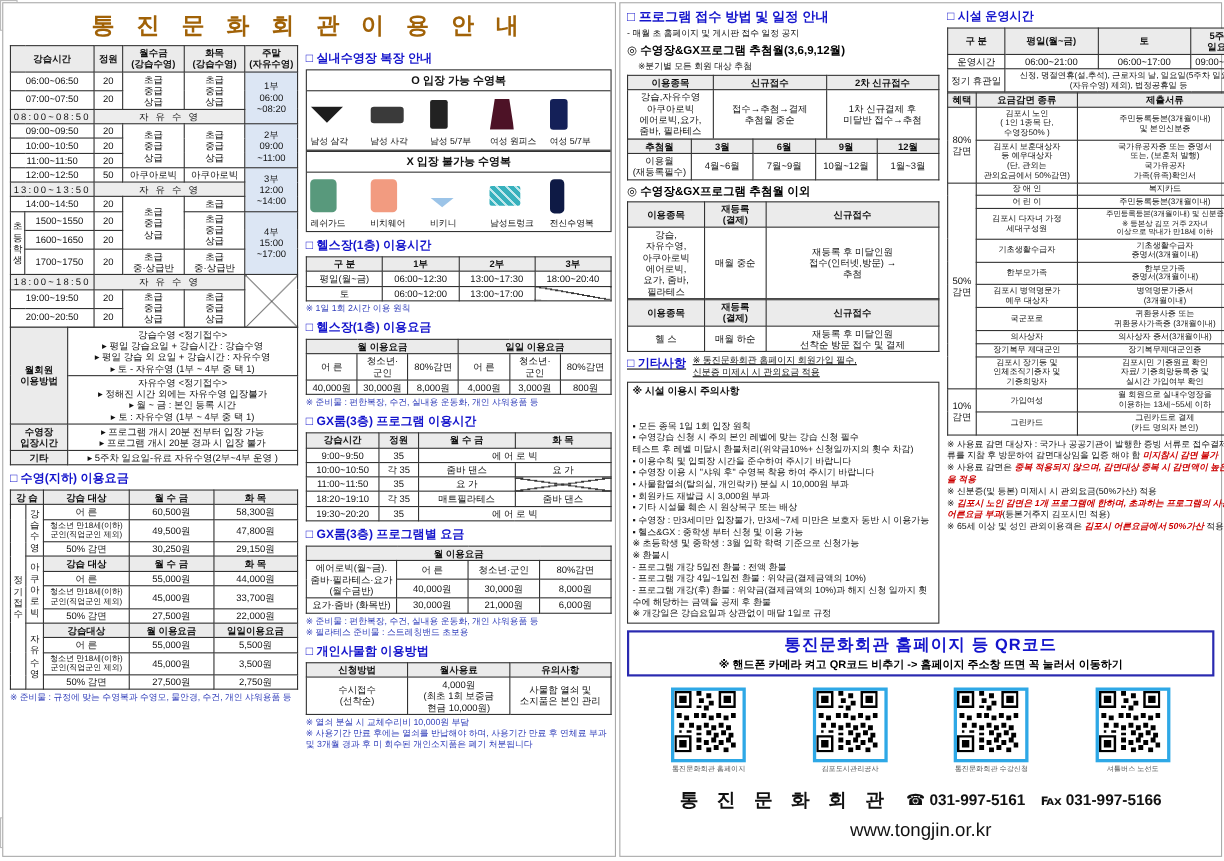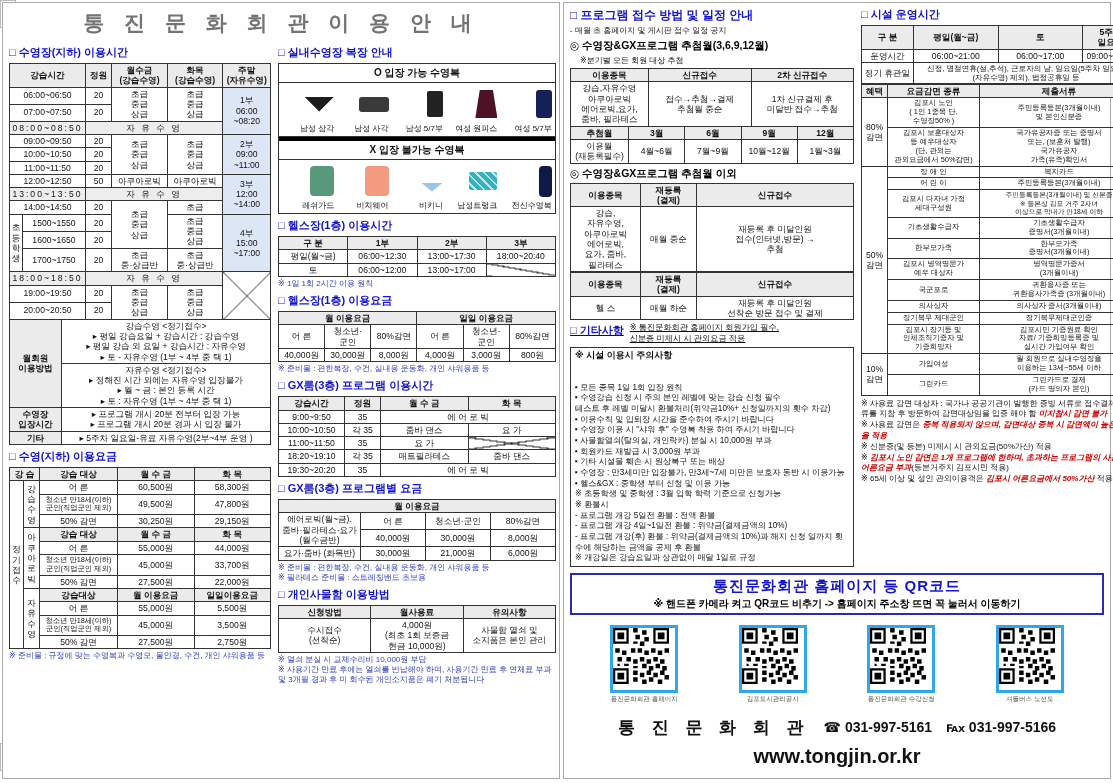--- a/index.html
+++ b/index.html
@@ -5,21 +5,21 @@
   html,body{margin:0;padding:0;background:#fff;}
   body{font-family:"Liberation Sans","DejaVu Sans",sans-serif;color:#111;}
   .canvas{position:relative;width:1113px;height:783px;background:#fff;overflow:hidden;}
   .page{position:absolute;top:2px;height:777px;background:#fff;border:1px solid #aaa;box-sizing:border-box;padding:4px 6px;}
   .page.left{left:2px;width:558px;}
   .page.right{left:563px;width:548px;}
   .crop{position:absolute;border:1px solid #bbb;width:14px;height:26px;}
   .crop.tl{left:0;top:0;}
   .crop.bl{left:0;bottom:12px;}
   .crop.br{right:24px;bottom:8px;}
-  .doc-title{text-align:center;font-size:21px;font-weight:bold;letter-spacing:7px;margin:2px 0 4px 0;color:#737373;}
+  .doc-title{text-align:center;font-size:21px;font-weight:bold;letter-spacing:7px;margin:2px 0 4px 0;color:#a16207;}
   .cols{display:flex;gap:7px;align-items:flex-start;}
   .c1{width:262px;flex:none;}
   .c2{width:278px;flex:none;}
   .rc1{width:284px;flex:none;}
   .rc2{width:278px;flex:none;}
   .sec-h{color:#1414cc;font-weight:bold;font-size:11px;margin:4px 0 3px 0;}
   .sub-h{color:#000;font-weight:bold;font-size:10.5px;margin:3px 0 2px 0;}
   .note{color:#3340bb;font-size:8px;margin:2px 0;line-height:1.25;}
   .small{font-size:8px;}
   table.t{border-collapse:collapse;width:100%;table-layout:fixed;}
@@ -32,21 +32,21 @@
   .x-cell{background:
     linear-gradient(to top right,transparent calc(50% - 0.6px),#333 calc(50% - 0.6px),#333 calc(50% + 0.6px),transparent calc(50% + 0.6px)),
     linear-gradient(to bottom right,transparent calc(50% - 0.6px),#333 calc(50% - 0.6px),#333 calc(50% + 0.6px),transparent calc(50% + 0.6px));}
   .diag{background:linear-gradient(to top right,transparent calc(50% - 0.6px),#333 calc(50% - 0.6px),#333 calc(50% + 0.6px),transparent calc(50% + 0.6px));}
   .vert{width:13px;padding:0;letter-spacing:0;line-height:1.05;font-size:8.2px;}
   
   .dress-box{border:1px solid #333;}
   .dress-title{border-bottom:1px solid #333;text-align:center;font-size:10px;font-weight:bold;padding:2px 0;}
   .dress-items{display:flex;justify-content:space-around;padding:4px 2px 2px 2px;border-bottom:1px solid #333;}
   .dress-items.last{border-bottom:none;}
-  .dress-item{display:flex;flex-direction:column;align-items:flex-end;width:52px;}
+  .dress-item{display:flex;flex-direction:column;align-items:flex-start;width:52px;}
   .dress-item .lbl{font-size:8px;margin-top:2px;white-space:nowrap;}
   .swi{height:34px;display:flex;align-items:center;justify-content:center;}
   .i-brief{width:30px;height:15px;background:#1d1d1d;clip-path:polygon(0 0,100% 0,50% 100%);}
   .i-square{width:30px;height:15px;background:#3a3a3a;border-radius:3px;}
   .i-jammer{width:16px;height:26px;background:#222;border-radius:2px;}
   .i-onepiece{width:22px;height:28px;background:#4d1226;clip-path:polygon(20% 0,80% 0,100% 100%,0 100%);}
   .i-w57{width:16px;height:28px;background:#142058;border-radius:3px;}
   .i-rash{width:24px;height:30px;background:#58997c;border-radius:4px;}
   .i-beach{width:24px;height:30px;background:#f29b80;border-radius:4px;}
   .i-bikini{width:22px;height:9px;background:#9cc4e8;clip-path:polygon(0 0,100% 0,50% 100%);position:relative;margin-top:12px;}
@@ -57,21 +57,21 @@
   .qr-banner{border:2px solid #2a2ab0;margin-top:6px;padding:2px 4px;text-align:center;}
   .qr-banner .bt{color:#1414cc;font-weight:bold;font-size:15px;letter-spacing:1px;}
   .qr-banner .bs{color:#000;font-weight:bold;font-size:10px;margin-top:1px;}
   .qr-row{display:flex;justify-content:space-around;margin-top:10px;padding:0 10px;}
   .qr-item{display:flex;flex-direction:column;align-items:center;}
   .qr-frame{border:3px solid #2ea8e6;background:#fff;width:62px;height:62px;}
   .qr-label{font-size:6.5px;color:#555;margin-top:2px;}
   .footer-line{display:flex;justify-content:center;align-items:center;gap:14px;margin-top:12px;}
   .footer-org{font-weight:bold;font-size:17px;letter-spacing:6px;}
   .footer-tel{font-weight:bold;font-size:14px;}
-  .site{text-align:center;font-weight:bold;font-size:20px;margin-top:6px;}
+  .site{text-align:center;font-weight:normal;font-size:17px;margin-top:6px;}
   .cautions{border:1px solid #333;padding:2px 4px;font-size:8.2px;line-height:1.3;margin-top:3px;}
   .cautions .ct{font-weight:bold;font-size:9px;}
   .cautions div{white-space:pre-line;}
   .etc-row{display:flex;gap:6px;align-items:flex-start;margin-top:3px;text-decoration:underline;}
   .etc-note{font-size:8.2px;white-space:pre-line;line-height:1.25;}
   .disc-notes{font-size:8px;line-height:1.35;margin-top:3px;}
   .disc-notes .red{color:#cc0000;font-style:italic;font-weight:bold;}
   .mem td{text-align:left;font-size:8.4px;}
   .mem th{font-size:8.8px;}
 </style>
@@ -93,21 +93,20 @@
 <div class="canvas">
   <div class="crop tl"></div>
   <div class="crop bl"></div>
   <div class="crop br"></div>
 
   <div class="page left">
     <div class="doc-title">통 진 문 화 회 관  이 용 안 내</div>
     <div class="cols">
 
       <div class="c1">
-        <div class="sec-h">□ 수영장(지하) 이용시간</div>
         <table class="t">
           <colgroup>
               <col style="width:13px">
               <col style="width:62px">
               <col style="width:26px">
               <col style="width:55px">
               <col style="width:55px">
               <col style="width:47px">
             </colgroup>
           <tbody>
@@ -390,21 +389,21 @@
                 </div>
                 <div class="lbl">여성 원피스</div>
               </div>
             <div class="dress-item">
                 <div class="swi">
                   <div class="i-w57"></div>
                 </div>
                 <div class="lbl">여성 5/7부</div>
               </div>
           </div>
-          <div class="dress-title" style="border-top:4px solid #000000">X 입장 불가능 수영복</div>
+          <div class="dress-title" style="border-top:1px solid #000000">X 입장 불가능 수영복</div>
           <div class="dress-items last">
             <div class="dress-item">
                 <div class="swi">
                   <div class="i-rash"></div>
                 </div>
                 <div class="lbl">레쉬가드</div>
               </div>
             <div class="dress-item">
                 <div class="swi">
                   <div class="i-beach"></div>

